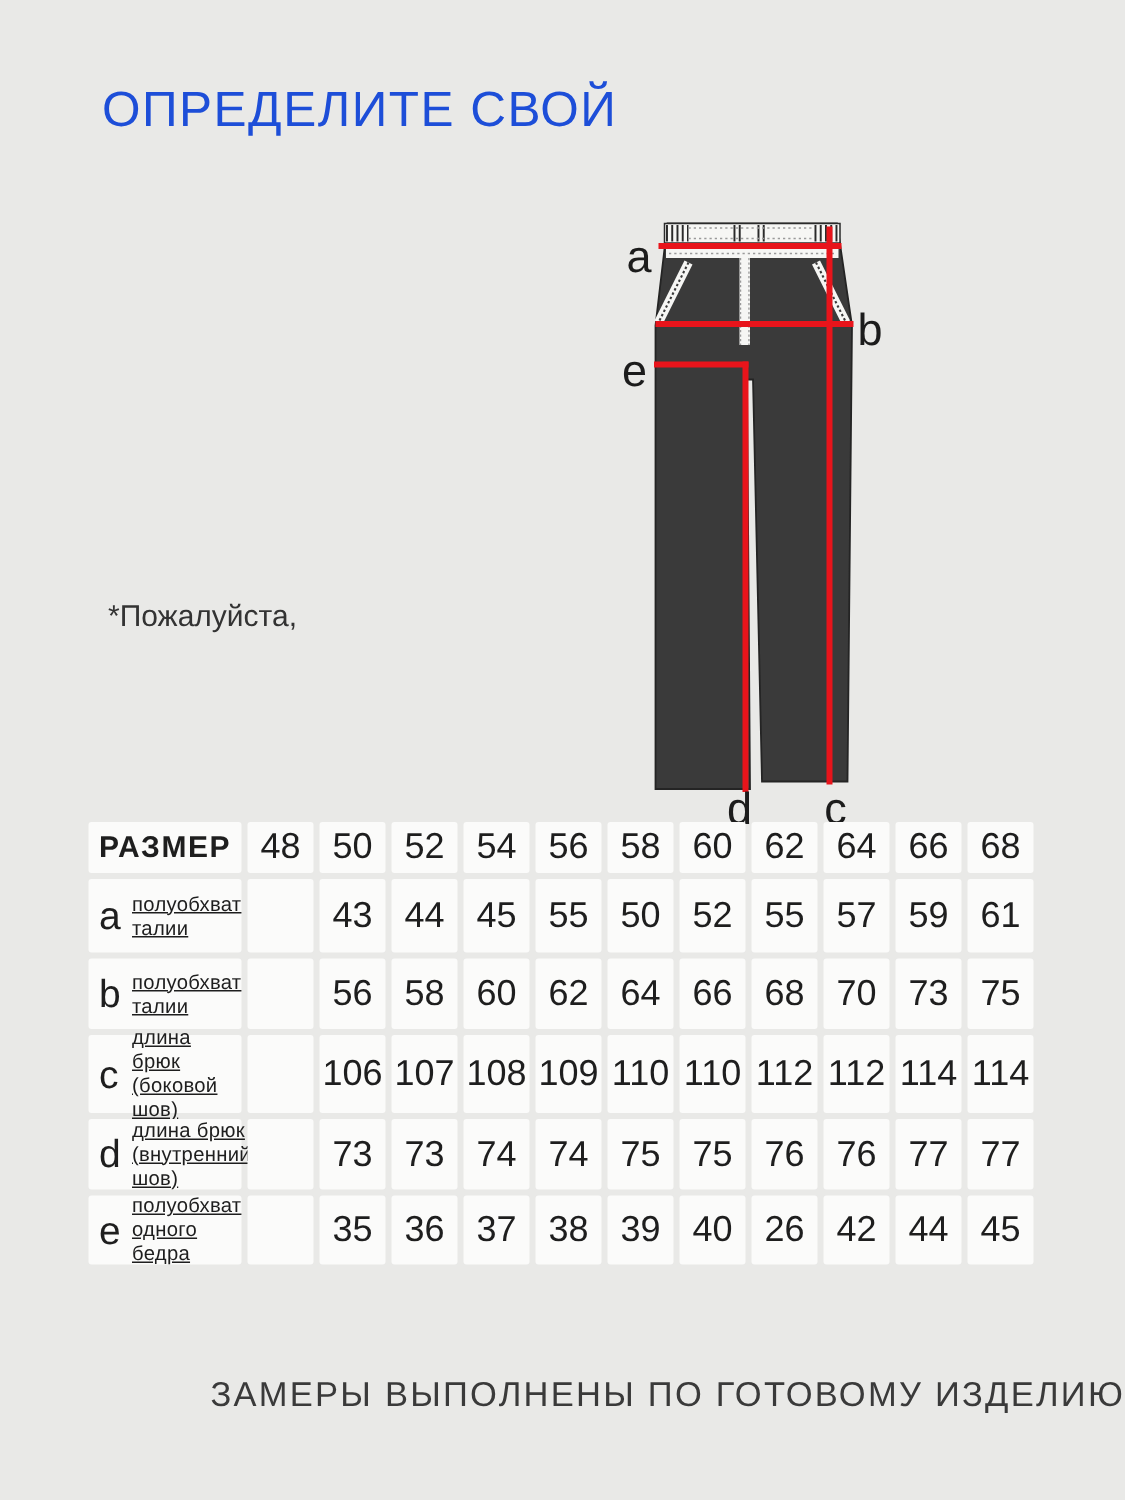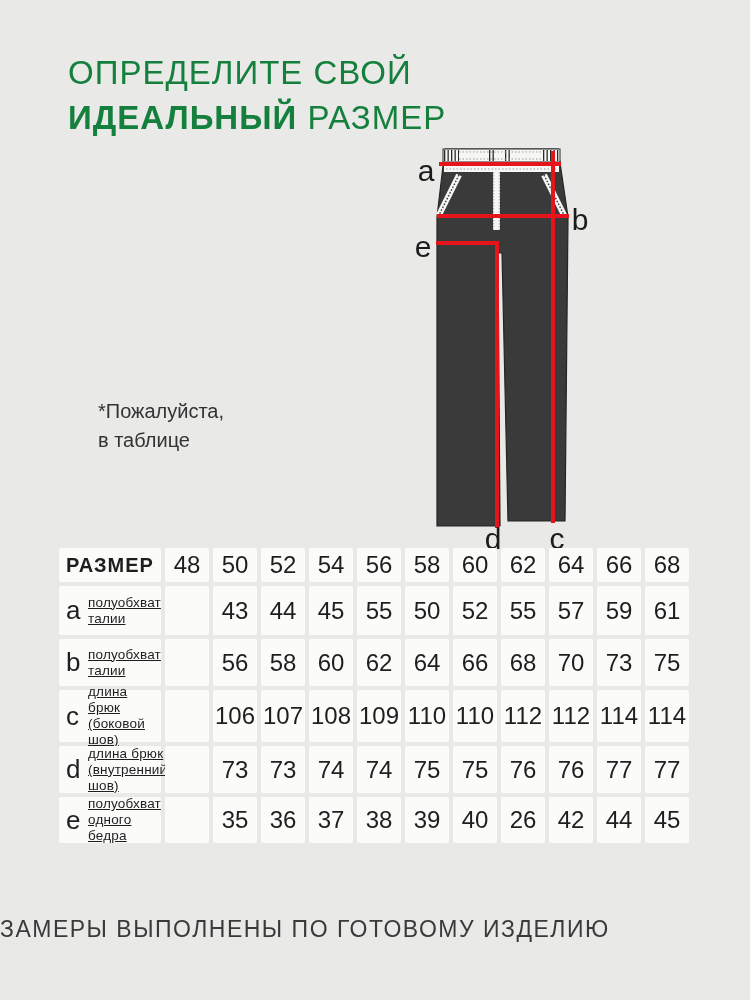--- a/index.html
+++ b/index.html
@@ -4,24 +4,24 @@
 <style>
   html,body{margin:0;padding:0;}
   .canvas{
     position:relative;width:750px;height:1000px;overflow:hidden;
     background:#e9e9e7;
     font-family:"Liberation Sans",sans-serif;
     color:#1e1e1e;
   }
   
   .title{position:absolute;left:68px;top:50px;font-size:33px;line-height:45px;
-         letter-spacing:1px;color:#15803d;}
+         letter-spacing:1px;color:#1d4ed8;}
   .title .bold{font-weight:700;}
   
-  .note{position:absolute;left:72px;top:397px;font-size:20px;line-height:29px;color:#333;margin-left:26px;}
+  .note{position:absolute;left:72px;top:397px;font-size:20px;line-height:29px;color:#333;}
   
   .diagram{position:absolute;left:393px;top:141px;}
   .diagram text{font-family:"Liberation Sans",sans-serif;font-size:30px;fill:#1c1c1c;}
   
   .size-table{
     position:absolute;left:59px;top:548px;
     display:grid;
     grid-template-columns:102px repeat(11,44px);
     grid-template-rows:34px 49px 47px 52px 47px 46px;
     gap:4px;
@@ -30,33 +30,30 @@
     background:#fbfbfa;border-radius:2px;
     display:flex;align-items:center;justify-content:center;
     font-size:24px;font-weight:500;color:#1e1e1e;
   }
   .cell.head-label{font-size:20px;font-weight:600;letter-spacing:1px;}
   .cell.label-cell{justify-content:flex-start;padding:0 4px 0 7px;box-sizing:border-box;}
   .label-cell .letter{font-size:26px;font-weight:400;width:22px;flex:none;}
   .label-cell .name{display:flex;flex-direction:column;font-size:13.5px;
                     line-height:16px;font-weight:400;letter-spacing:.2px;text-decoration:underline;}
   
-  .footer{position:absolute;left:0;right:0;top:916px;text-align:left;
+  .footer{position:absolute;left:0;right:0;top:916px;text-align:right;
           font-size:23px;letter-spacing:1.5px;color:#3a3a3a;}
 </style>
 </head>
 <body>
 
 <div class="canvas">
 
   <div class="title">
     <div>ОПРЕДЕЛИТЕ СВОЙ</div>
-    <div>
-      <span class="bold">ИДЕАЛЬНЫЙ</span><span> РАЗМЕР</span>
-    </div>
   </div>
 
   <svg class="diagram" width="235" height="415" viewBox="0 0 235 415">
 
     <path d="M52,8 L165,8 L175,76 L172,380 L115,380 L109,112 L105,112 L107,385 L44,385 L44,76 Z" fill="#3a3a3a" stroke="#242424" stroke-width="1.2"></path>
 
     <rect x="50" y="8" width="117" height="13" fill="#f6f6f4" stroke="#2a2a2a" stroke-width="1"></rect>
     <line x1="51" y1="14.5" x2="66" y2="14.5" stroke="#2a2a2a" stroke-width="11" stroke-dasharray="1.3 2.2"></line>
     <line x1="150" y1="14.5" x2="166" y2="14.5" stroke="#2a2a2a" stroke-width="11" stroke-dasharray="1.3 2.2"></line>
     <line x1="96" y1="14.5" x2="103" y2="14.5" stroke="#2a2a2a" stroke-width="11" stroke-dasharray="1.3 2.2"></line>
@@ -84,21 +81,20 @@
 
     <text x="33" y="40" text-anchor="middle">a</text>
     <text x="187" y="89" text-anchor="middle">b</text>
     <text x="30" y="116" text-anchor="middle">e</text>
     <text x="100" y="408" text-anchor="middle">d</text>
     <text x="164" y="408" text-anchor="middle">c</text>
   </svg>
 
   <div class="note">
     <div>*Пожалуйста,</div>
-    <div>в таблице</div>
   </div>
 
   <div class="size-table" id="size-table">
       <div class="cell head-label">РАЗМЕР</div>
       <div class="cell head-num">48</div>
       <div class="cell head-num">50</div>
       <div class="cell head-num">52</div>
       <div class="cell head-num">54</div>
       <div class="cell head-num">56</div>
       <div class="cell head-num">58</div>

